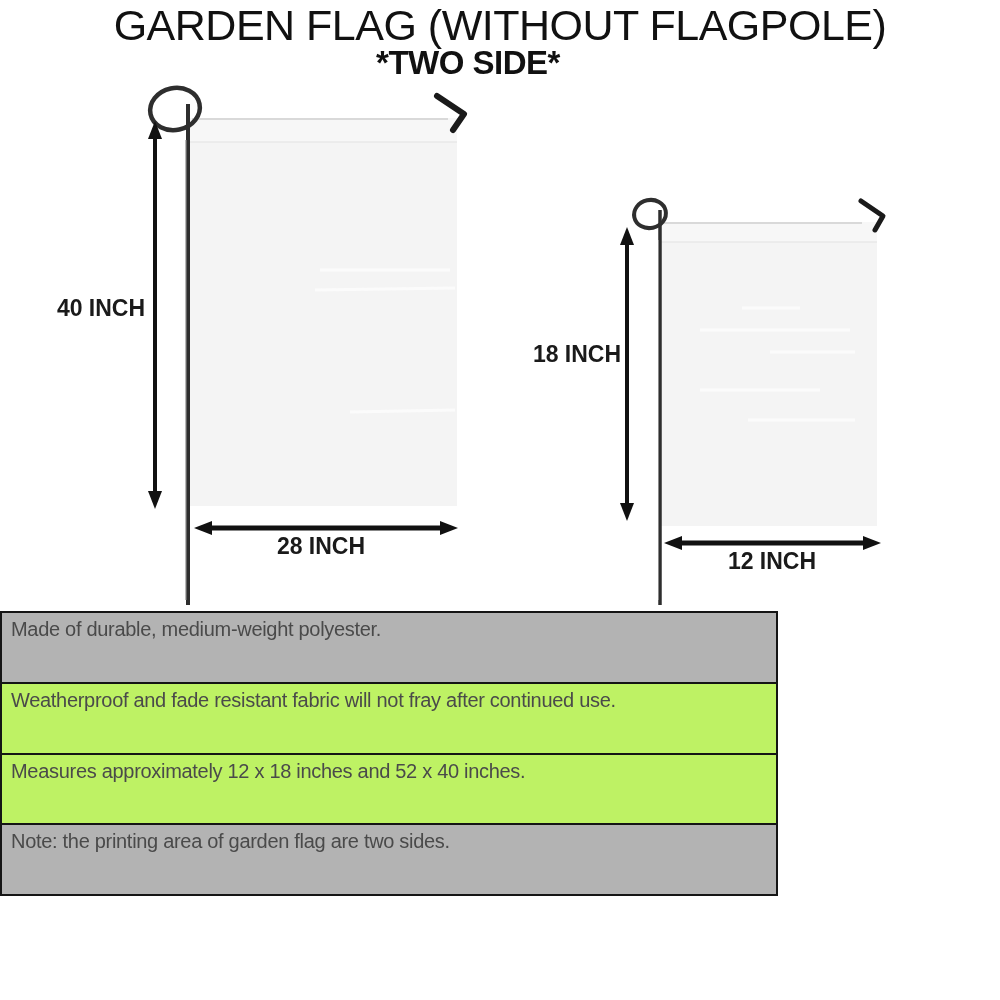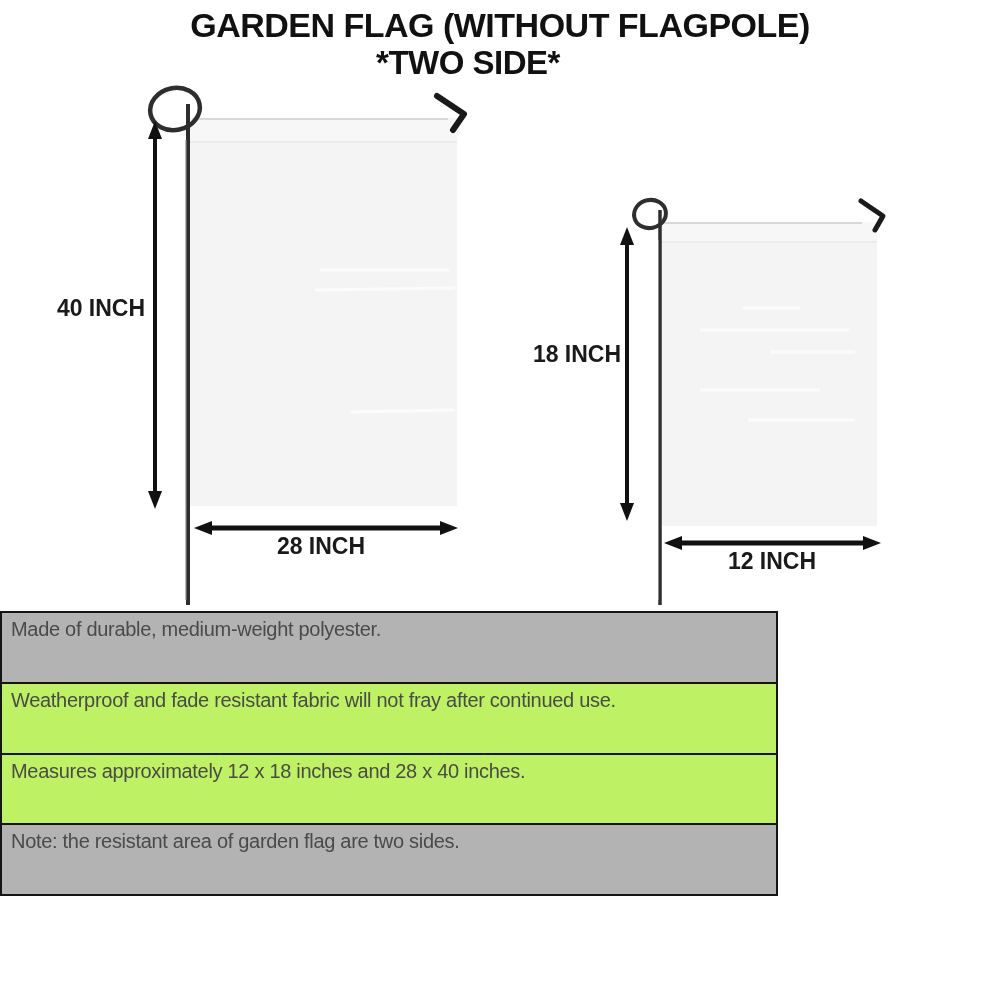--- a/index.html
+++ b/index.html
@@ -6,21 +6,21 @@
   .page {
     position: relative;
     width: 1000px;
     height: 1000px;
     background: #ffffff;
     overflow: hidden;
     font-family: "Liberation Sans", sans-serif;
   }
   .title-block { position: absolute; top: 6px; left: 0; width: 1000px; text-align: center; }
   .title-line1 {
-    font-size: 34px; font-weight: bold; color: #111111;
+    font-size: 43px; font-weight: normal; color: #111111;
     letter-spacing: -0.5px; line-height: 38px;
   }
   .title-line2 {
     font-size: 33px; font-weight: bold; color: #111111;
     letter-spacing: -0.5px; line-height: 38px;
     position: relative; left: -32px;
   }
   .diagram-svg { position: absolute; top: 0; left: 0; }
   .dim-label {
     font-family: "Liberation Sans", sans-serif;
@@ -134,17 +134,17 @@
         <polygon points="664,543 682,536 682,550" fill="#111111"></polygon>
         <polygon points="881,543 863,536 863,550" fill="#111111"></polygon>
       </g>
       <text class="dim-label" x="772" y="569" text-anchor="middle">12 INCH</text>
     </g>
   </svg>
 
   <div class="features-table">
     <div class="feature-row shaded">Made of durable, medium-weight polyester.</div>
     <div class="feature-row">Weatherproof and fade resistant fabric will not fray after continued use.</div>
-    <div class="feature-row">Measures approximately 12 x 18 inches and 28 x 40 inches.</div>
-    <div class="feature-row shaded">Note: the resistant area of garden flag are two sides.</div>
+    <div class="feature-row">Measures approximately 12 x 18 inches and 52 x 40 inches.</div>
+    <div class="feature-row shaded">Note: the printing area of garden flag are two sides.</div>
   </div>
 
 </div>
 
 </body></html>

